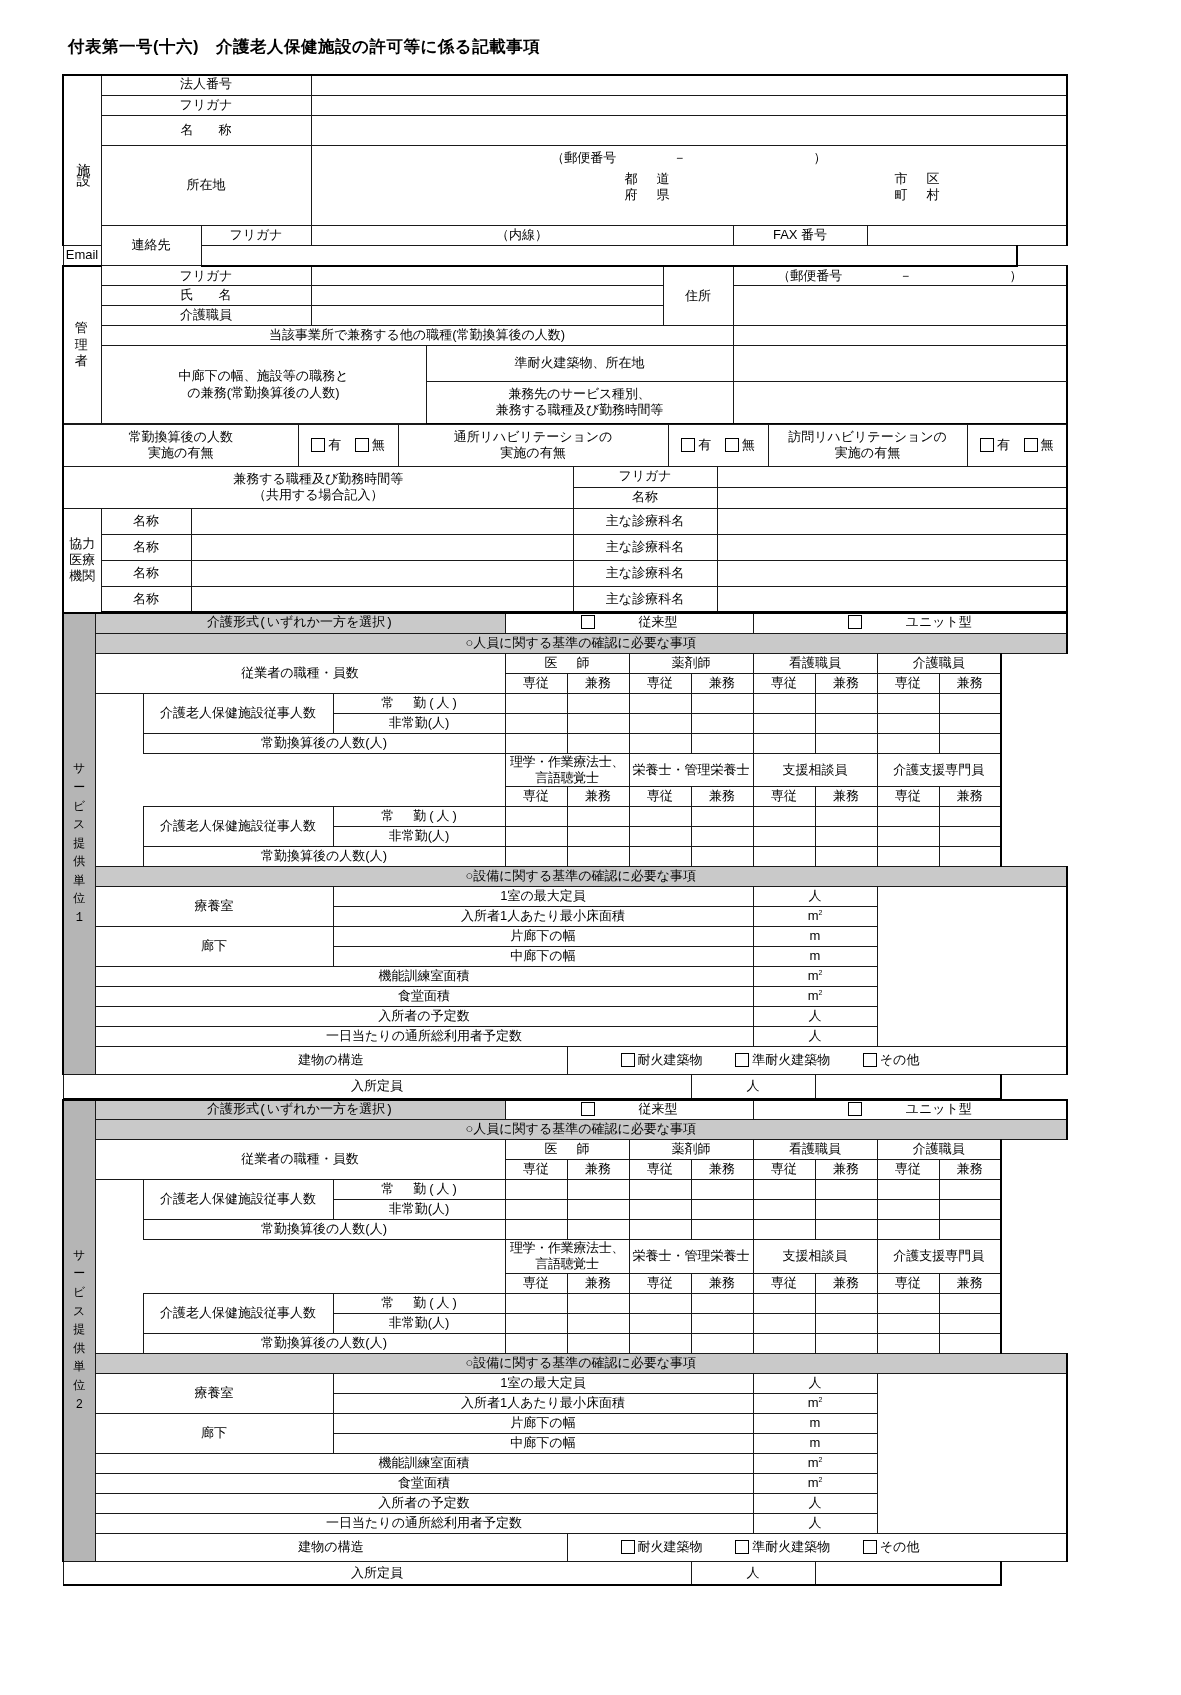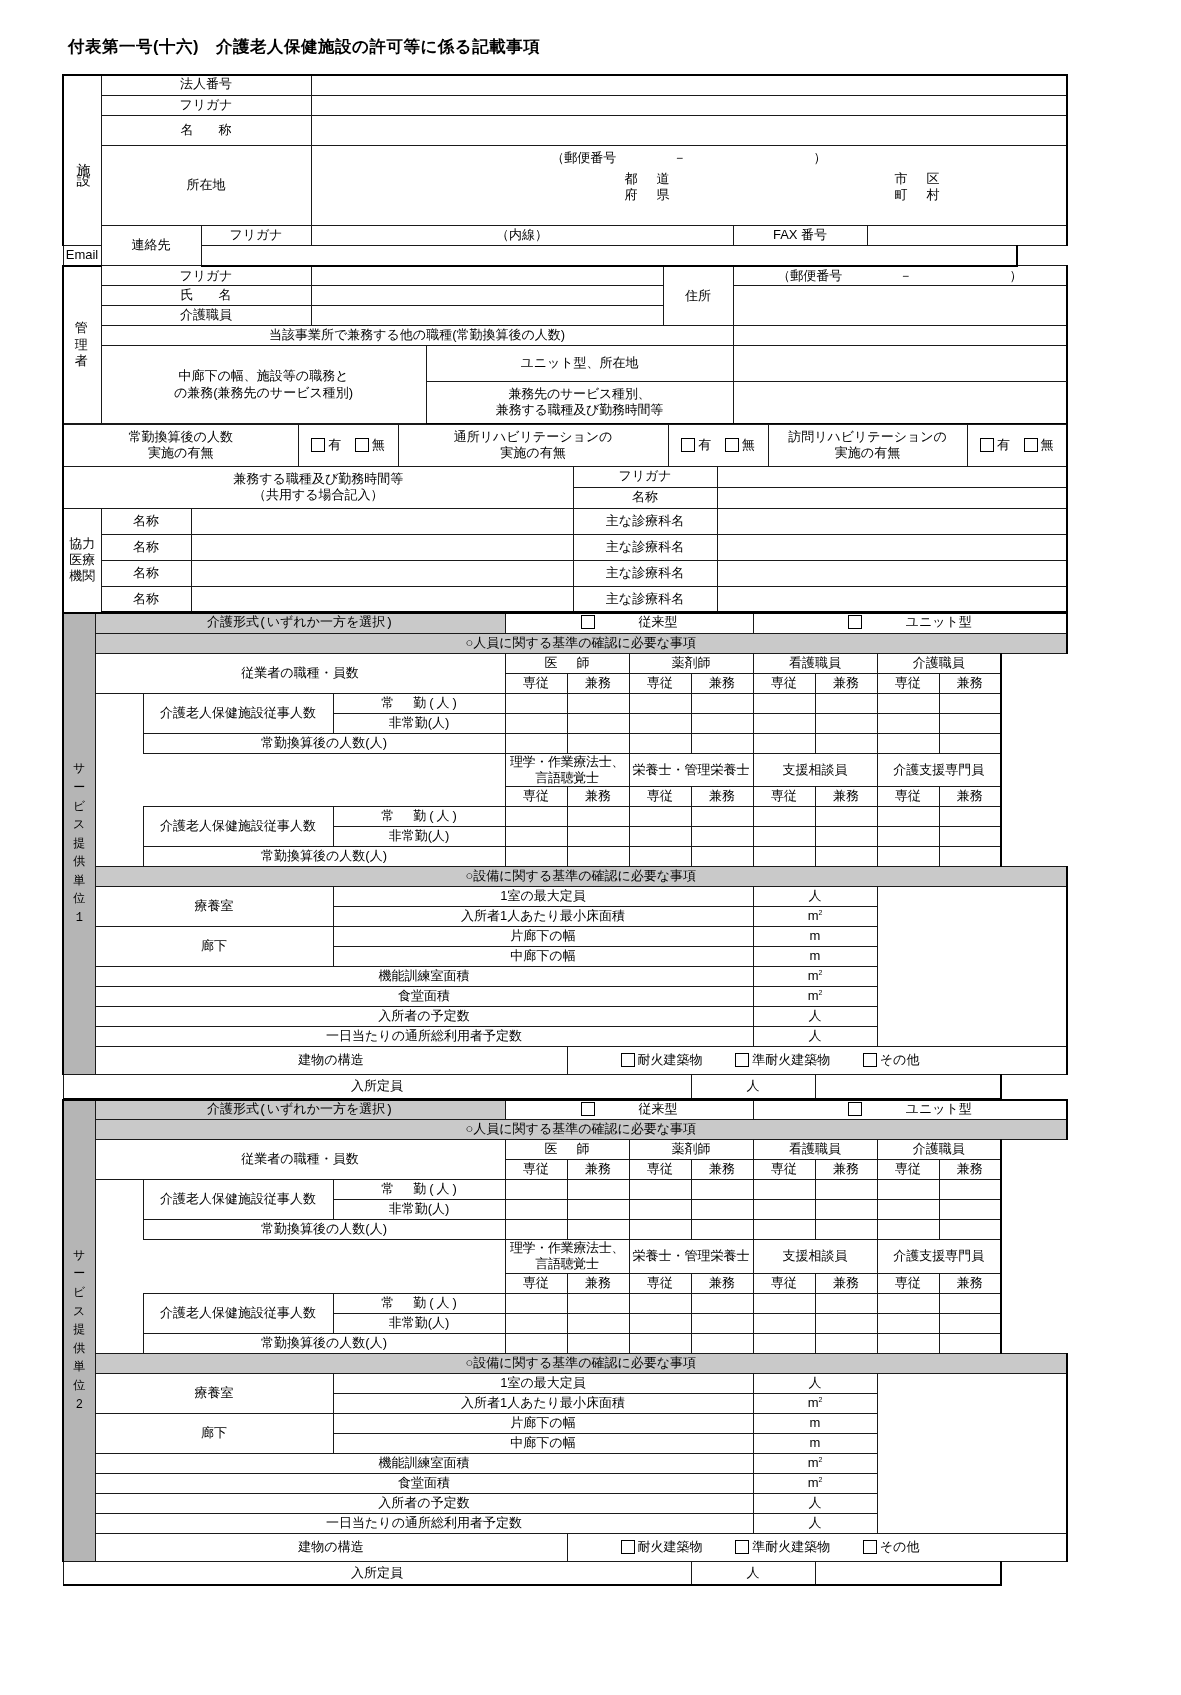--- a/index.html
+++ b/index.html
@@ -200,23 +200,23 @@
       <td colspan="2">介護職員</td>
       <td colspan="3"></td>
     </tr>
     <tr>
       <td colspan="6">当該事業所で兼務する他の職種(常勤換算後の人数)</td>
       <td class="thick-r" colspan="6"></td>
     </tr>
     <tr>
       <td colspan="3" rowspan="2" class="twoline">
         <div>中廊下の幅、施設等の職務と</div>
-        <div>の兼務(兼務先のサービス種別)</div>
-      </td>
-      <td colspan="3" style="height:36px" class="small">ユニット型、所在地</td>
+        <div>の兼務(常勤換算後の人数)</div>
+      </td>
+      <td colspan="3" style="height:36px" class="small">準耐火建築物、所在地</td>
       <td class="thick-r" colspan="7"></td>
     </tr>
     <tr>
       <td colspan="3" style="height:42px" class="xsmall twoline thick-b">
         <div>兼務先のサービス種別、</div>
         <div>兼務する職種及び勤務時間等</div>
       </td>
       <td class="thick-r thick-b" colspan="7"></td>
     </tr>
   </tbody>

